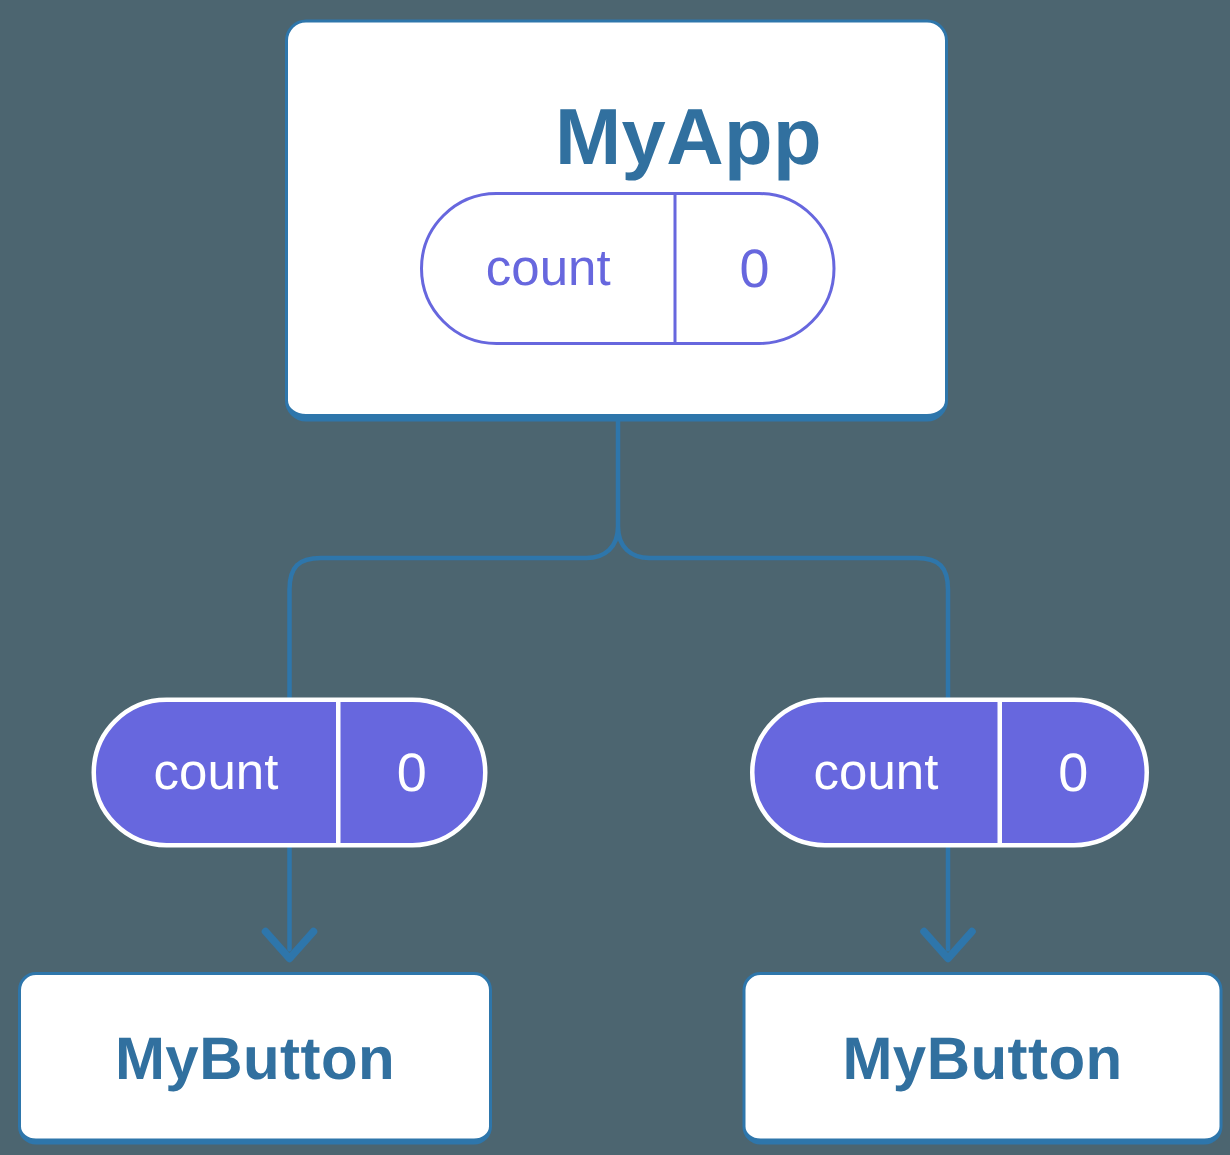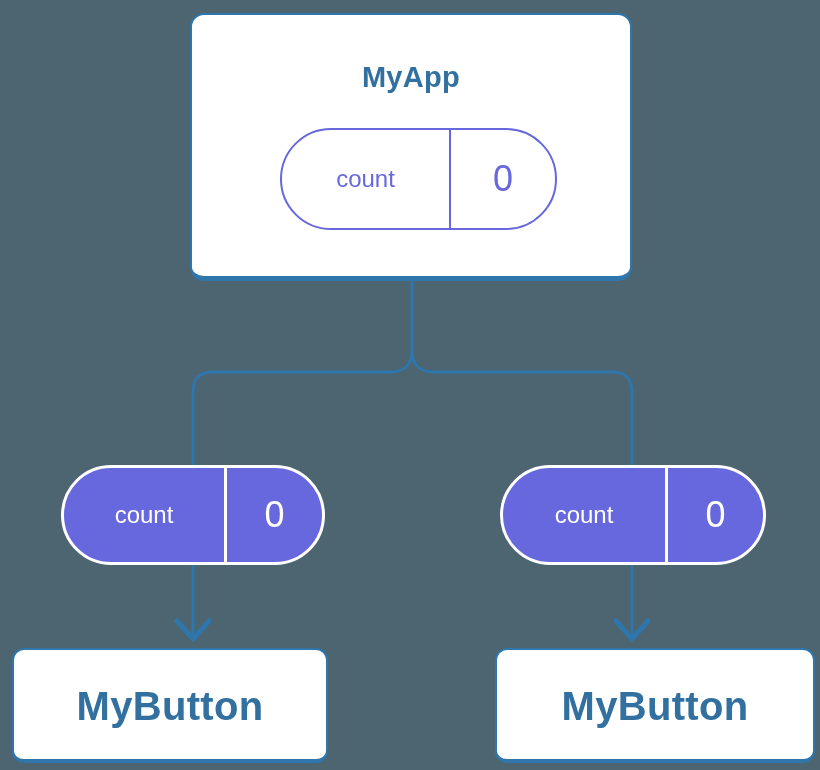--- a/index.html
+++ b/index.html
@@ -38,37 +38,37 @@
   #child0-card{ left: 12px;  top: 648px; width: 316px; height: 115px; }
   #child1-card{ left: 495px; top: 648px; width: 320px; height: 115px; }
 
   .title {
     position: absolute;
     text-align: center;
     font-weight: bold;
     color: var(--title-text-blue, #31709f);
     letter-spacing: 0.3px;
   }
-  #root-title  { left: 190px; top: 61px;  width: 442px; font-size: 29px; }
+  #root-title  { left: 190px; top: 61px;  width: 442px; font-size: 53px; padding-left: 48px; }
   #child0-title{ left: 12px;  top: 684px; width: 316px; font-size: 40px; }
   #child1-title{ left: 495px; top: 684px; width: 320px; font-size: 40px; }
 
   .pill {
     position: absolute;
     display: flex;
     align-items: stretch;
     border-radius: 999px;
     box-sizing: border-box;
   }
   .pill .name {
     flex: 1;
     display: flex;
     align-items: center;
     justify-content: center;
-    font-size: 24px;
+    font-size: 34px;
   }
   .pill .value {
     display: flex;
     align-items: center;
     justify-content: center;
     font-size: 36px;
   }
   .pill.outline {
     background: var(--card-background, #ffffff);
     border: 2.5px solid var(--state-purple, #6767de);

